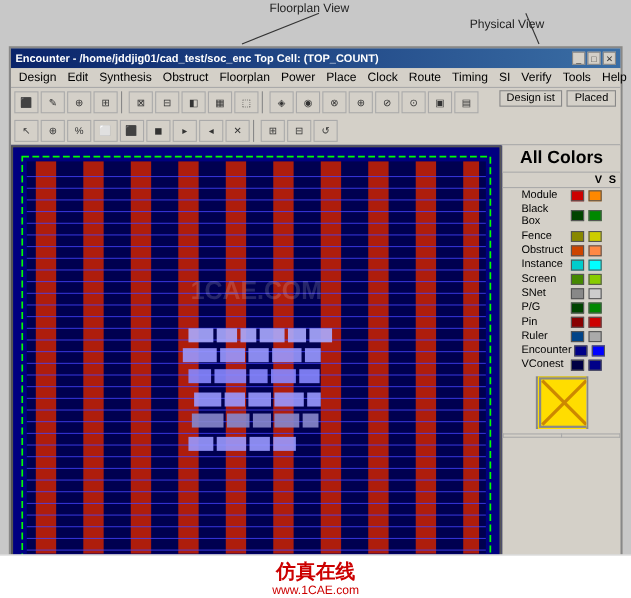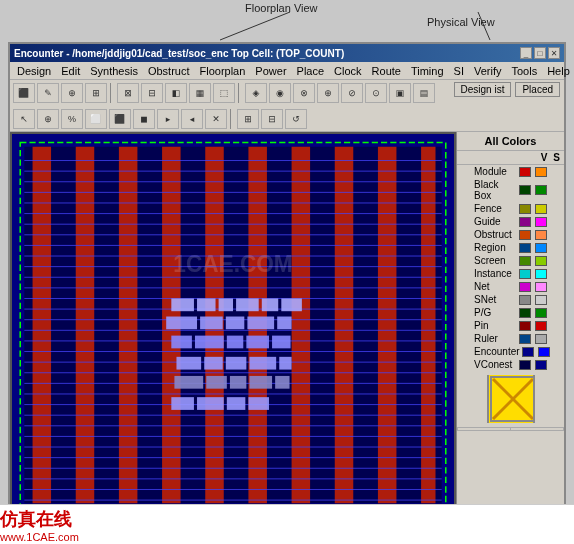--- a/index.html
+++ b/index.html
@@ -163,21 +163,21 @@
     .right-panel {
       width: 108px;
       background: #d4d0c8;
       border-left: 1px solid #888;
       display: flex;
       flex-direction: column;
       flex-shrink: 0;
     }
     .panel-header {
       text-align: center;
-      font-size: 11px;
+      font-size: 16px;
       font-weight: bold;
       padding: 3px;
       background: #d4d0c8;
       border-bottom: 1px solid #aaa;
     }
     .vs-header {
       display: flex;
       justify-content: flex-end;
       padding: 1px 4px;
       font-size: 10px;
@@ -494,59 +494,38 @@
         </div>
       </div>
       <div class="color-row">
         <span class="color-row-label">Fence</span>
         <div class="color-boxes">
           <div class="color-box" style="background:#888800;"></div>
           <div class="color-box" style="background:#cccc00;"></div>
         </div>
       </div>
       <div class="color-row">
-        <span class="color-row-label">Guide</span>
-        <div class="color-boxes">
-          <div class="color-box" style="background:#880088;"></div>
-          <div class="color-box" style="background:#ff00ff;"></div>
-        </div>
-      </div>
-      <div class="color-row">
         <span class="color-row-label">Obstruct</span>
         <div class="color-boxes">
           <div class="color-box" style="background:#cc4400;"></div>
           <div class="color-box" style="background:#ff8844;"></div>
         </div>
       </div>
       <div class="color-row">
-        <span class="color-row-label">Region</span>
-        <div class="color-boxes">
-          <div class="color-box" style="background:#004488;"></div>
-          <div class="color-box" style="background:#0088ff;"></div>
+        <span class="color-row-label">Instance</span>
+        <div class="color-boxes">
+          <div class="color-box" style="background:#00cccc;"></div>
+          <div class="color-box" style="background:#00ffff;"></div>
         </div>
       </div>
       <div class="color-row">
         <span class="color-row-label">Screen</span>
         <div class="color-boxes">
           <div class="color-box" style="background:#448800;"></div>
           <div class="color-box" style="background:#88cc00;"></div>
-        </div>
-      </div>
-      <div class="color-row">
-        <span class="color-row-label">Instance</span>
-        <div class="color-boxes">
-          <div class="color-box" style="background:#00cccc;"></div>
-          <div class="color-box" style="background:#00ffff;"></div>
-        </div>
-      </div>
-      <div class="color-row">
-        <span class="color-row-label">Net</span>
-        <div class="color-boxes">
-          <div class="color-box" style="background:#cc00cc;"></div>
-          <div class="color-box" style="background:#ff88ff;"></div>
         </div>
       </div>
       <div class="color-row">
         <span class="color-row-label">SNet</span>
         <div class="color-boxes">
           <div class="color-box" style="background:#888888;"></div>
           <div class="color-box" style="background:#cccccc;"></div>
         </div>
       </div>
       <div class="color-row">
@@ -603,16 +582,16 @@
       </tbody>
         </table>
     </div>
   </div>
 
   <div class="status-bar">
     <span></span>
   </div>
 </div>
 
-<div class="watermark-area" style="position:absolute;bottom:0;left:0;width:574px;height:40px;background:#fff;border-top:1px solid #ccc;display:flex;flex-direction:column;align-items:flex-start;justify-content:center;">
+<div class="watermark-area" style="position:absolute;bottom:0;left:0;width:574px;height:40px;background:#fff;border-top:1px solid #ccc;display:flex;flex-direction:column;align-items:center;justify-content:center;">
   <span class="watermark-text">仿真在线</span>
   <span class="watermark-sub">www.1CAE.com</span>
 </div>
 
 </body></html>

